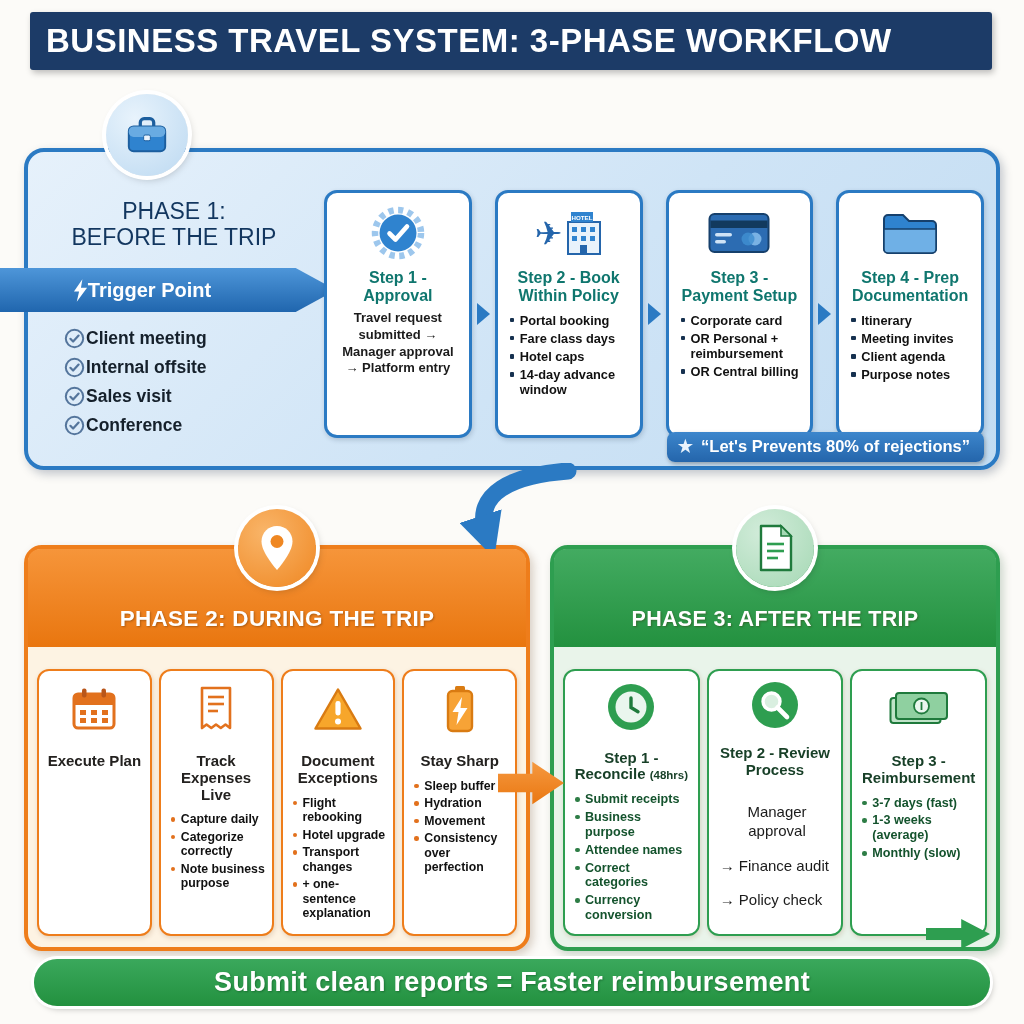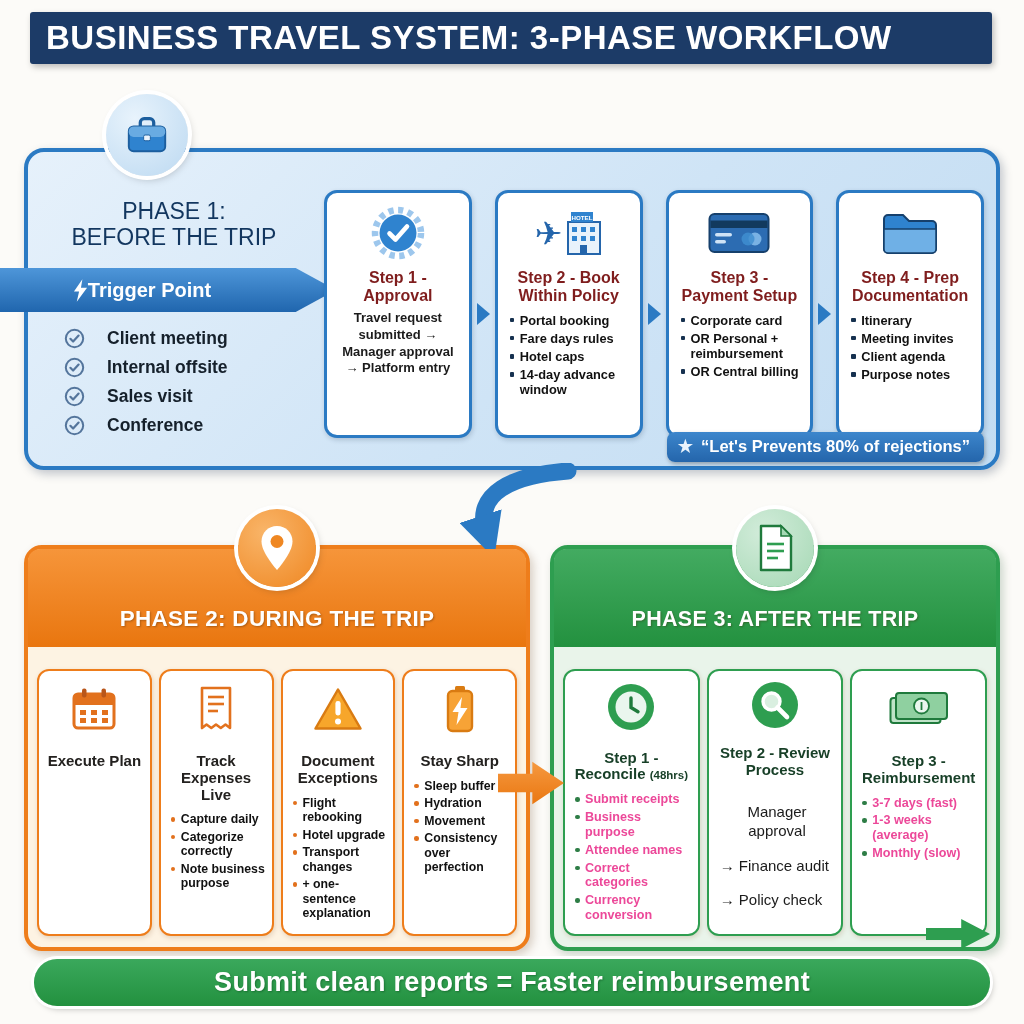--- a/index.html
+++ b/index.html
@@ -1,48 +1,48 @@
 <!DOCTYPE html>
 <html><head>
 <meta charset="utf-8">
 <style>
   *{margin:0;padding:0;box-sizing:border-box}
   html,body{width:1024px;height:1024px}
   body{font-family:"Liberation Sans",sans-serif;background:#fcfbf8;position:relative;overflow:hidden;color:#1b1b1b}
 
   
-  .header{position:absolute;left:30px;top:12px;width:962px;height:52px;background:#1c3b67;border-radius:3px;
+  .header{position:absolute;left:30px;top:12px;width:962px;height:58px;background:#1c3b67;border-radius:3px;
     display:flex;align-items:center;padding-left:16px;box-shadow:2px 3px 6px rgba(0,0,0,.25)}
   .header h1{color:#fff;font-size:33px;letter-spacing:.5px;font-weight:700;white-space:nowrap}
 
   
   .badge{position:absolute;border-radius:50%;display:flex;align-items:center;justify-content:center;
     box-shadow:0 0 0 4px #fff,2px 3px 8px rgba(0,0,0,.25);z-index:6}
   .badge-p1{left:78px;top:-58px;width:82px;height:82px;background:radial-gradient(circle at 35% 30%,#e8f3fc,#bcd9f1)}
   .badge-p2{left:50%;margin-left:-39px;top:-40px;width:78px;height:78px;background:radial-gradient(circle at 35% 30%,#f9b569,#ef8722)}
   .badge-p3{left:50%;margin-left:-39px;top:-40px;width:78px;height:78px;background:radial-gradient(circle at 35% 30%,#d2ecda,#a5d8b4)}
 
   
   .phase1{position:absolute;left:24px;top:148px;width:976px;height:322px;border:4px solid #2b7ac3;border-radius:20px;
     background:linear-gradient(135deg,#e6f1fb 0%,#cfe4f6 55%,#c2dcf2 100%);box-shadow:3px 4px 10px rgba(20,40,70,.25)}
   .p1-title{position:absolute;top:46px;left:0;width:292px;text-align:center;color:#12365f;font-size:23px;font-weight:400;line-height:1.15}
   .trigger{position:absolute;top:116px;left:-28px;width:336px;height:44px;background:linear-gradient(180deg,#4e96d9,#2066ae);
     clip-path:polygon(0 0,88% 0,100% 50%,88% 100%,0 100%);display:flex;align-items:center;justify-content:center;
     padding-right:52px;filter:drop-shadow(2px 3px 3px rgba(0,0,0,.25))}
   .trigger span{color:#fff;font-size:20px;font-weight:700}
   .checklist{position:absolute;top:176px;left:36px;list-style:none}
-  .checklist li{display:flex;align-items:center;gap:22px;margin-bottom:8px;font-size:17.5px;font-weight:600;color:#15202b}
+  .checklist li{display:flex;align-items:center;gap:1px;margin-bottom:8px;font-size:17.5px;font-weight:600;color:#15202b}
   .steps-row{position:absolute;left:296px;top:38px;right:12px;height:248px;display:flex;gap:5px;align-items:stretch}
   .step-card{flex:1;background:#fff;border:3px solid #2b7ac3;border-radius:13px;padding:8px 7px;display:flex;
     flex-direction:column;align-items:center;box-shadow:1px 2px 5px rgba(20,40,70,.2)}
   .chev{flex:0 0 13px;align-self:center;width:0;height:0;border-top:11px solid transparent;border-bottom:11px solid transparent;
     border-left:13px solid #2b7ac3}
   .icon-wrap{height:64px;display:flex;align-items:center;justify-content:center;gap:4px}
   .plane{font-size:33px;color:#2465ab;line-height:1}
-  .step-title{font-size:16px;font-weight:700;color:#7f1d1d;text-align:center;line-height:1.12;margin:4px 0 5px}
+  .step-title{font-size:16px;font-weight:700;color:#0f766e;text-align:center;line-height:1.12;margin:4px 0 5px}
   .step-text{font-size:13px;font-weight:600;text-align:center;line-height:1.3;color:#1b1b1b;padding:0 2px}
   ul.card-list{list-style:none;width:100%;padding-left:4px}
   ul.card-list li{position:relative;padding-left:11px;margin:3px 0;line-height:1.18}
   .blue-list li{font-size:12.8px;font-weight:600;color:#111}
   .blue-list li::before{content:"";position:absolute;left:1px;top:5px;width:4.5px;height:4.5px;background:#16314f;border-radius:1px}
   .p1-note{position:absolute;right:12px;bottom:4px;background:linear-gradient(180deg,#3c86cc,#2465ab);color:#fff;border-radius:8px;
     padding:4px 14px 5px 11px;display:flex;align-items:center;gap:8px;font-size:16.5px;font-weight:700;box-shadow:1px 2px 4px rgba(0,0,0,.3)}
   .p1-note .star{font-size:17px;color:#eaf3fc}
 
   
@@ -64,21 +64,21 @@
   .orange-list li{font-size:12.3px;font-weight:600;color:#111}
   .orange-list li::before{content:"";position:absolute;left:1px;top:5px;width:4.5px;height:4.5px;background:#e2711d;border-radius:50%}
 
   
   .phase3{position:absolute;left:550px;top:545px;width:450px;height:406px;border:4px solid #2e9e50;border-radius:18px;
     background:#e9f4ea;box-shadow:3px 4px 10px rgba(0,60,20,.2)}
   .p3-header{background:linear-gradient(180deg,#43ab61,#23913f)}
   .p3-header h2{font-size:21.5px}
   .g-card{border-color:#2e9e50}
   .g-card .p-card-title{color:#173f27}
-  .green-list li{font-size:12.6px;font-weight:600;color:#ec4899}
+  .green-list li{font-size:12.6px;font-weight:600;color:#14532d}
   .green-list li::before{content:"";position:absolute;left:1px;top:5px;width:4.5px;height:4.5px;background:#2e7d46;border-radius:50%}
   .title-suffix{font-size:11.5px}
   ul.plain-list{list-style:none;width:100%;padding:2px 2px 0 6px}
   .plain-list li{font-size:15px;font-weight:400;margin:16px 0;line-height:1.25}
   .plain-list li:first-child{text-align:center}
 
   
   .arrow-p2p3{position:absolute;left:498px;top:760px;width:66px;height:46px;background:linear-gradient(180deg,#f69a42,#e9760f);
     clip-path:polygon(0 30%,52% 30%,52% 4%,100% 50%,52% 96%,52% 70%,0 70%);z-index:7;filter:drop-shadow(1px 2px 2px rgba(0,0,0,.3))}
   .arrow-p3out{position:absolute;left:926px;top:917px;width:64px;height:34px;background:#2e9e50;
@@ -179,21 +179,21 @@
             <rect x="6" y="26" width="5" height="5"></rect>
               <rect x="15" y="26" width="5" height="5"></rect>
               <rect x="24" y="26" width="5" height="5"></rect>
             <rect x="14" y="35" width="7" height="9" fill="#2465ab"></rect>
           </g>
         </svg>
       </div>
       <div class="step-title">Step 2 - Book Within Policy</div>
       <ul class="card-list blue-list">
           <li>Portal booking</li>
-          <li>Fare days rules</li>
+          <li>Fare class days</li>
           <li>Hotel caps</li>
           <li>14-day advance window</li>
         </ul>
     </div>
 
     <div class="chev"></div>
 
     <div class="step-card">
       <div class="icon-wrap">
         <svg width="62" height="44" viewBox="0 0 62 44">

